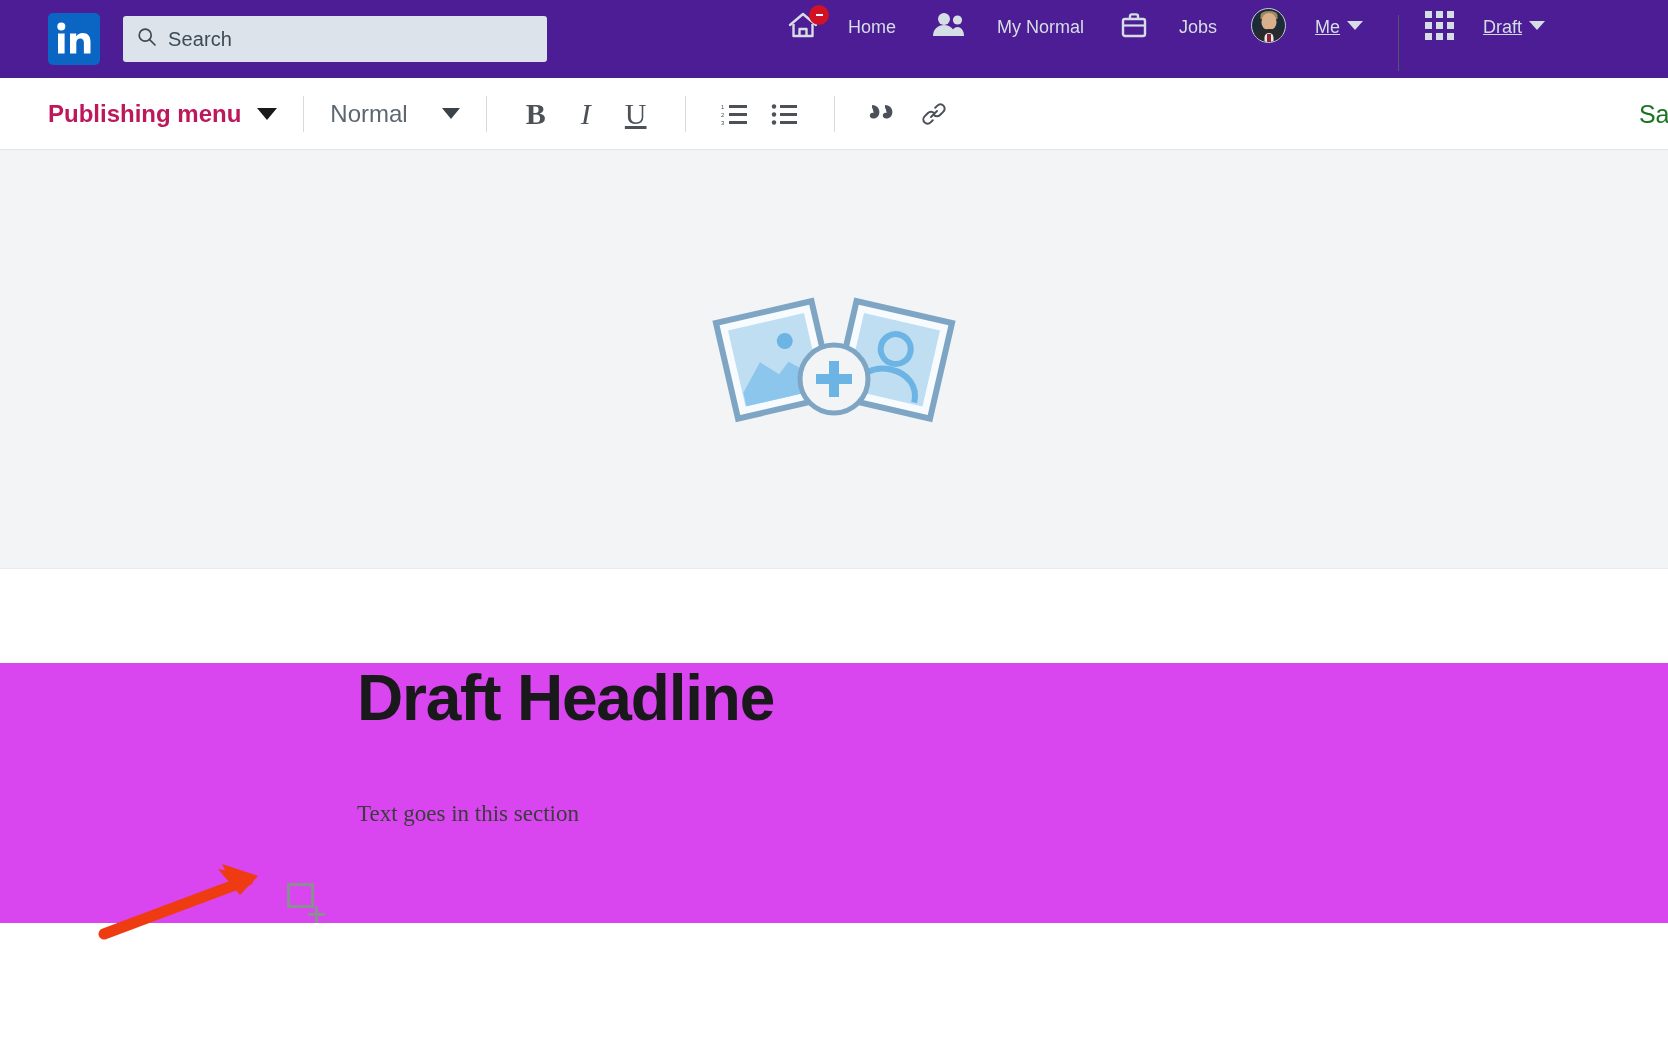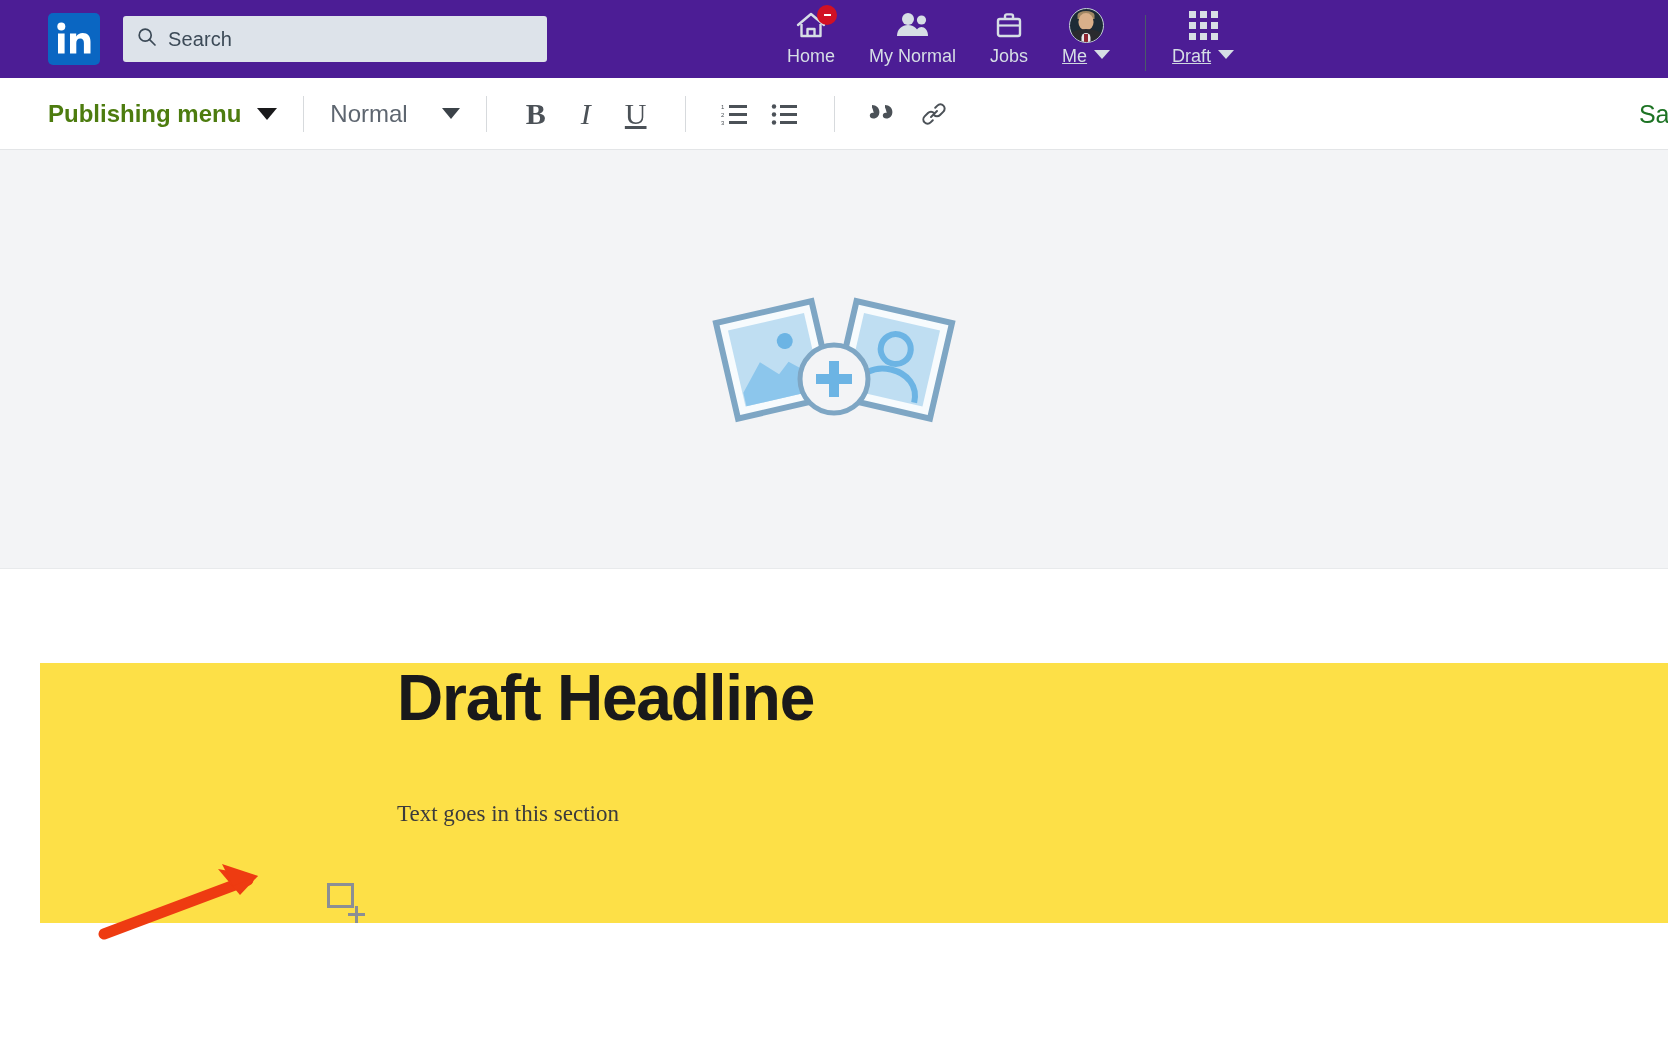--- a/index.html
+++ b/index.html
@@ -49,28 +49,29 @@
 
   .navitems {
     display: flex;
     align-items: flex-start;
     margin-left: 223px;
     height: 78px;
     padding-top: 8px;
   }
   .navitem {
     display: flex;
-    flex-direction: column;
+    flex-direction: row;
     align-items: center;
     justify-content: space-between;
     color: #cfd8e0;
     padding: 0 17px;
     position: relative;
     cursor: pointer;
     min-width: 64px;
+    gap: 29px;
   }
   .navitem .ic { height: 34px; display: flex; align-items: center; justify-content: center; position: relative; }
   .navitem .lbl {
     font-size: 18px;
     line-height: 22px;
     margin-top: 3px;
     white-space: nowrap;
     color: #d6dee5;
   }
   .badge-dot {
@@ -163,21 +164,21 @@
     background: #ffffff;
     border-bottom: 1px solid #e3e5e7;
     display: flex;
     align-items: center;
     padding-left: 48px;
     position: relative;
   }
   .tb-menu {
     font-size: 24px;
     font-weight: bold;
-    color: #4d7c0f;
+    color: #be185d;
     display: flex;
     align-items: center;
     cursor: pointer;
   }
   .tb-caret {
     width: 0; height: 0;
     border-left: 10px solid transparent;
     border-right: 10px solid transparent;
     border-top: 12px solid #19191b;
     margin-left: 16px;
@@ -226,23 +227,22 @@
     background: #f3f4f6;
     display: flex;
     align-items: center;
     justify-content: center;
     border-bottom: 1px solid #e8eaec;
     cursor: pointer;
   }
 
   
   .article {
-    background: #fde047;
+    background: #d946ef;
     padding: 0 0 0 357px;
-    margin-left: 40px;
   }
   .headline {
     font-size: 64px;
     font-weight: bold;
     letter-spacing: -1.2px;
     color: #19191b;
     margin-top: 94px;
     line-height: 1.1;
     font-family: "Liberation Sans", sans-serif;
   }

